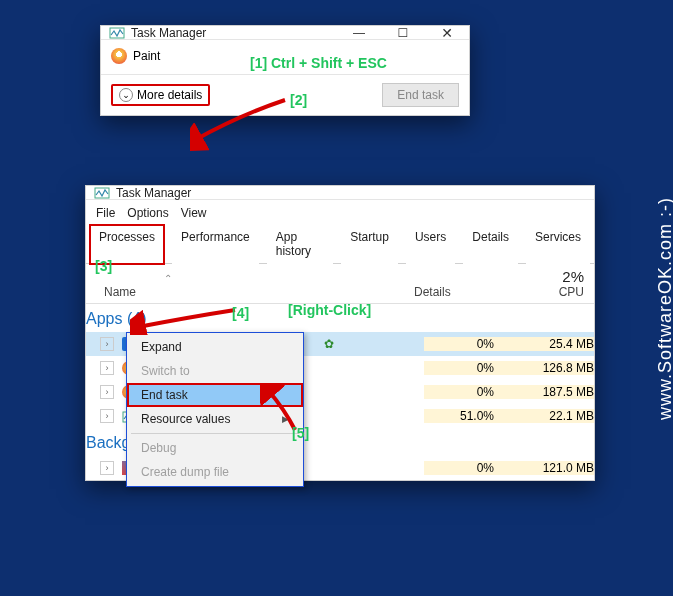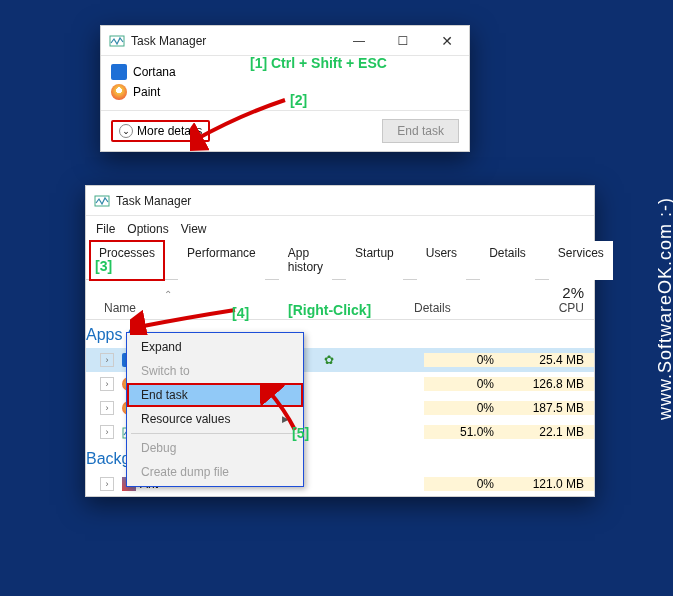--- a/index.html
+++ b/index.html
@@ -5,58 +5,58 @@
   * { box-sizing: border-box; margin: 0; padding: 0; font-family: "Segoe UI", Tahoma, sans-serif; }
   body { width: 673px; height: 596px; background: #0d2f6f; position: relative; overflow: hidden; }
 
   .watermark-side { position: absolute; right: 8px; top: 50%; transform: rotate(-90deg) translateX(50%); transform-origin: right center; color: #fff; font-size: 18px; letter-spacing: 1px; white-space: nowrap; }
   .watermark-inner { position: absolute; left: 220px; top: 205px; color: rgba(200,200,200,0.55); font-size: 18px; letter-spacing: 0.5px; }
 
   .win { position: absolute; background: #fff; box-shadow: 0 8px 24px rgba(0,0,0,0.5); border: 1px solid #d0d0d0; }
   .win-small { left: 100px; top: 25px; width: 370px; }
   .win-big   { left: 85px;  top: 185px; width: 510px; }
 
-  .titlebar { display: flex; align-items: center; height: 30px; padding: 0 0 0 8px; border-bottom: 1px solid #e5e5e5; }
+  .titlebar { display: flex; align-items: center; height: 14px; padding: 0 0 0 8px; border-bottom: 1px solid #e5e5e5; }
   .titlebar .tm-icon { width: 16px; height: 16px; margin-right: 6px; display: inline-block; }
   .tm-icon svg { width: 16px; height: 16px; }
   .titlebar .title { font-size: 12px; color: #222; flex: 0 0 auto; }
   .titlebar .spacer { flex: 1; }
   .winctl { width: 44px; height: 30px; display: flex; align-items: center; justify-content: center; font-size: 12px; color: #333; }
   .winctl.close { font-size: 14px; }
 
   .smallbody { padding: 6px 10px 8px; }
   .proc-row { display: flex; align-items: center; font-size: 12px; padding: 2px 0; gap: 6px; }
   .proc-row .app-icon { width: 16px; height: 16px; background: #1e6fd6; border-radius: 2px; display: inline-block; }
   .proc-row .app-icon.paint { background: radial-gradient(circle at 50% 40%, #fff 3px, #f7c143 0, #f27a3a 65%, #d34 100%); border-radius: 50%; }
   .smallfoot { border-top: 1px solid #e5e5e5; padding: 8px 10px; display: flex; align-items: center; gap: 6px; }
   .smallfoot .more { display: flex; align-items: center; gap: 4px; font-size: 12px; padding: 2px 6px; border: 2px solid #d40000; border-radius: 2px; }
   .smallfoot .spacer { flex: 1; }
   .smallfoot .endtask { font-size: 12px; padding: 4px 14px; background: #e8e8e8; border: 1px solid #c8c8c8; color: #888; }
 
   .menubar { display: flex; gap: 12px; padding: 6px 10px 4px; font-size: 12px; color: #222; }
-  .tabbar  { display: flex; padding: 0 4px; font-size: 12px; border-bottom: 1px solid #d0d0d0; gap: 14px; }
+  .tabbar  { display: flex; padding: 0 4px; font-size: 12px; border-bottom: 1px solid #d0d0d0; gap: 8px; }
   .tab { padding: 4px 8px 6px; color: #222; border: 1px solid transparent; border-bottom: none; position: relative; top: 1px; background: #fff; }
   .tab.active { border-color: #d0d0d0; }
   .tab.highlight { outline: 2px solid #d40000; outline-offset: -1px; }
 
   .colhead { display: flex; font-size: 12px; color: #444; border-bottom: 1px solid #e0e0e0; padding: 4px 0 4px 18px; align-items: flex-end; height: 40px; }
   .colhead .ch-name { flex: 1; }
   .colhead .ch-status { width: 100px; }
   .colhead .ch-cpu { width: 80px; text-align: right; padding-right: 10px; }
   .colhead .ch-mem { width: 90px; text-align: right; padding-right: 10px; }
   .colhead .pct { font-size: 15px; color: #222; display: block; }
 
   .expander { width: 14px; height: 14px; display: inline-flex; align-items: center; justify-content: center; color: #666; border: 1px solid #ccc; font-size: 9px; margin-right: 4px; }
 
   .section { font-size: 16px; color: #1a6fc0; padding: 6px 0 4px 0; }
   .row { display: flex; font-size: 12px; align-items: center; height: 24px; padding-left: 14px; }
   .row .cell-name { flex: 1; display: flex; align-items: center; gap: 4px; }
   .row .cell-status { width: 100px; display: flex; align-items: center; }
   .row .cell-cpu { width: 80px; text-align: right; padding-right: 10px; background: #fff5d6; }
-  .row .cell-mem { width: 90px; text-align: right; padding-right: 10px; background: #fff5d6; }
+  .row .cell-mem { width: 90px; text-align: right; background: #fff5d6; }
   .row.sel { background: #cde6f7; }
   .row.sel .cell-cpu, .row.sel .cell-mem { background: #fff5d6; }
 
   .leaf { color: #2e8b2e; font-size: 12px; }
 
   .ctxmenu { position: absolute; left: 126px; top: 332px; width: 178px; background: #f2f2f2; border: 1px solid #1d4ed8; box-shadow: 2px 2px 6px rgba(0,0,0,0.3); font-size: 12px; padding: 2px 0; z-index: 20; }
   .ctxitem { padding: 5px 14px; color: #222; display: flex; align-items: center; justify-content: space-between; }
   .ctxitem.disabled { color: #a0a0a0; }
   .ctxitem.sel { background: #91c9f7; }
   .ctxitem.hi { outline: 2px solid #d40000; outline-offset: -2px; }
@@ -80,24 +80,20 @@
           <polyline points="2,10 5,6 8,11 11,5 14,9" fill="none" stroke="#38a" stroke-width="1.2"></polyline>
         </svg>
     </span>
     <span class="title">Task Manager</span>
     <span class="spacer"></span>
     <div class="winctl">—</div>
     <div class="winctl">☐</div>
     <div class="winctl close">✕</div>
   </div>
   <div class="smallbody">
-    <div class="proc-row">
-      <span class="app-icon"></span>
-      <span>Cortana</span>
-    </div>
     <div class="proc-row">
       <span class="app-icon paint"></span>
       <span>Paint</span>
     </div>
   </div>
   <div class="smallfoot">
     <div class="more">
       <span style="display:inline-block;width:14px;height:14px;border:1px solid #888;border-radius:50%;font-size:9px;line-height:12px;text-align:center;">⌄</span>
       <span>More details</span>
     </div>

